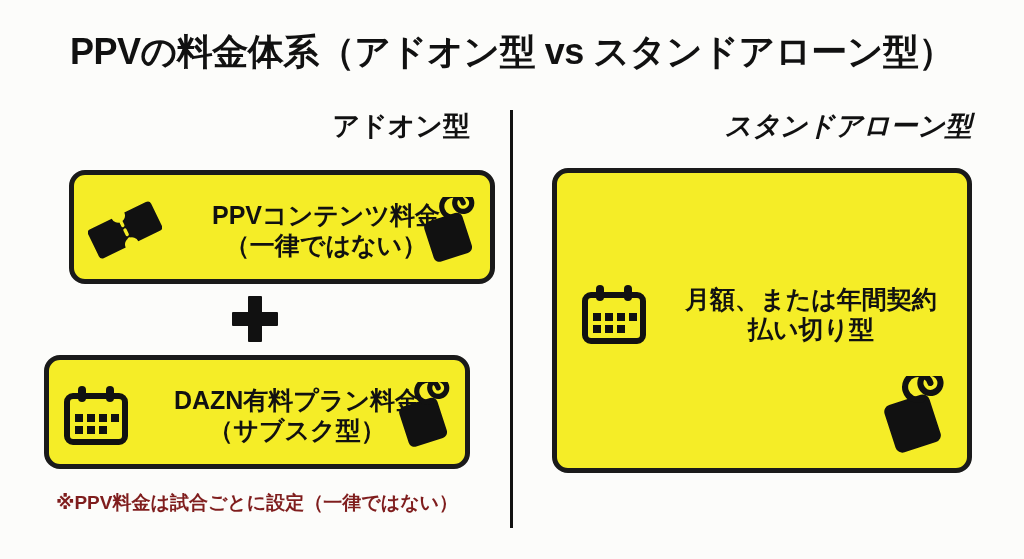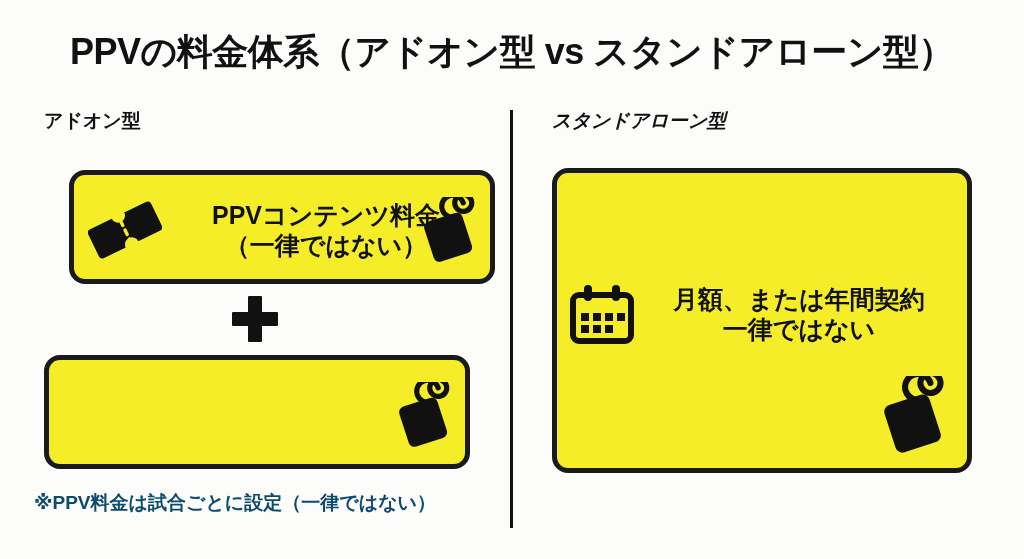--- a/index.html
+++ b/index.html
@@ -41,25 +41,25 @@
     left: 510px;
     top: 110px;
     width: 3px;
     height: 418px;
     background: #111111;
   }
 
   
   .col-head {
     position: absolute;
-    font-size: 19px;
-    font-weight: bold;
-    color: #111111;
-    white-space: nowrap;
-    text-align: left;
+    font-size: 27px;
+    font-weight: bold;
+    color: #111111;
+    white-space: nowrap;
+    text-align: right;
   }
   .col-head-left  { left: 44px;  top: 108px; width: 426px; }
   .col-head-right { left: 552px; top: 108px; width: 420px; font-style: italic; }
 
   
   .ybox {
     position: absolute;
     background: #F5ED27;
     border: 5px solid #1A1A1A;
     border-radius: 16px;
@@ -84,21 +84,21 @@
     text-align: center;
     white-space: nowrap;
   }
   .box-text .l2 { display: block; }
 
   
   .row-a { left: 14px; top: 14px; width: 388px; height: 82px; }
   
   .row-b { left: 14px; top: 14px; width: 388px; height: 82px; }
   
-  .row-c { left: 12px; top: 100px; width: 380px; height: 82px; }
+  .row-c { left: 24px; top: 100px; width: 380px; height: 82px; }
 
   
   .icon { flex: 0 0 auto; display: block; }
   .icon-gap { width: 14px; flex: 0 0 auto; }
 
   .tag-abs {
     position: absolute;
     display: block;
   }
   .tag-a { right: 6px;  top: 22px; }
@@ -119,22 +119,23 @@
     border-radius: 1px;
   }
   .plus .h { left: 0; top: 16px; width: 46px; height: 14px; }
   .plus .v { left: 16px; top: 0; width: 14px; height: 46px; }
 
   
   .note {
     position: absolute;
     font-size: 19px;
     font-weight: bold;
-    color: #0c4a6e;
-    white-space: nowrap;
+    color: #7f1d1d;
+    white-space: nowrap;
+    text-align: center;
   }
   .note-left  { left: 34px;  top: 490px; width: 446px; }
   .note-right { left: 552px; top: 490px; width: 420px; }
 </style>
 </head>
 <body>
 
 <div class="slide">
 
   <div class="title">PPVの料金体系（アドオン型 vs スタンドアローン型）</div>
@@ -169,20 +170,41 @@
       </g>
     </svg>
   </div>
 
   <div class="plus" title="+">
     <span class="h"></span>
     <span class="v"></span>
   </div>
 
   <div class="ybox ybox-b">
+    <div class="box-row row-b">
+      <svg class="icon" width="66" height="62" viewBox="0 0 66 62" aria-hidden="true">
+        <rect x="4" y="12" width="58" height="46" rx="6" fill="none" stroke="#111111" stroke-width="6"></rect>
+        <rect x="15" y="2" width="8" height="16" rx="4" fill="#111111"></rect>
+        <rect x="43" y="2" width="8" height="16" rx="4" fill="#111111"></rect>
+        <g fill="#111111">
+          <rect x="12" y="30" width="8" height="8"></rect>
+            <rect x="24" y="30" width="8" height="8"></rect>
+          <rect x="36" y="30" width="8" height="8"></rect>
+            <rect x="48" y="30" width="8" height="8"></rect>
+          <rect x="12" y="42" width="8" height="8"></rect>
+            <rect x="24" y="42" width="8" height="8"></rect>
+          <rect x="36" y="42" width="8" height="8"></rect>
+        </g>
+      </svg>
+      <span class="icon-gap"></span>
+      <span class="box-text" style="flex:1 1 auto;">
+        <span>DAZN有料プラン料金</span>
+        <span class="l2">（サブスク型）</span>
+      </span>
+    </div>
     <svg class="tag-abs tag-b" width="66" height="66" viewBox="0 0 66 66" aria-hidden="true">
       <g transform="rotate(-18 33 33)">
         <path d="M8 24 a6 6 0 0 1 6 -6 h28 a6 6 0 0 1 6 6 v30 a6 6 0 0 1 -6 6 h-28 a6 6 0 0 1 -6 -6 z" fill="#111111"></path>
         <path d="M42 22 a11 11 0 1 1 11 -11" fill="none" stroke="#111111" stroke-width="5.2" stroke-linecap="round"></path>
         <circle cx="53" cy="11" r="8.5" fill="none" stroke="#111111" stroke-width="5.2"></circle>
       </g>
     </svg>
   </div>
 
   <div class="note note-left">※PPV料金は試合ごとに設定（一律ではない）</div>
@@ -201,21 +223,21 @@
           <rect x="36" y="30" width="8" height="8"></rect>
             <rect x="48" y="30" width="8" height="8"></rect>
           <rect x="12" y="42" width="8" height="8"></rect>
             <rect x="24" y="42" width="8" height="8"></rect>
           <rect x="36" y="42" width="8" height="8"></rect>
         </g>
       </svg>
       <span class="icon-gap"></span>
       <span class="box-text" style="flex:1 1 auto;">
         <span>月額、または年間契約</span>
-        <span class="l2">一律ではない</span>
+        <span class="l2">払い切り型</span>
       </span>
     </div>
     <svg class="tag-abs tag-c" width="78" height="78" viewBox="0 0 66 66" aria-hidden="true">
       <g transform="rotate(-18 33 33)">
         <path d="M8 24 a6 6 0 0 1 6 -6 h28 a6 6 0 0 1 6 6 v30 a6 6 0 0 1 -6 6 h-28 a6 6 0 0 1 -6 -6 z" fill="#111111"></path>
         <path d="M42 22 a11 11 0 1 1 11 -11" fill="none" stroke="#111111" stroke-width="5.2" stroke-linecap="round"></path>
         <circle cx="53" cy="11" r="8.5" fill="none" stroke="#111111" stroke-width="5.2"></circle>
       </g>
     </svg>
   </div>

